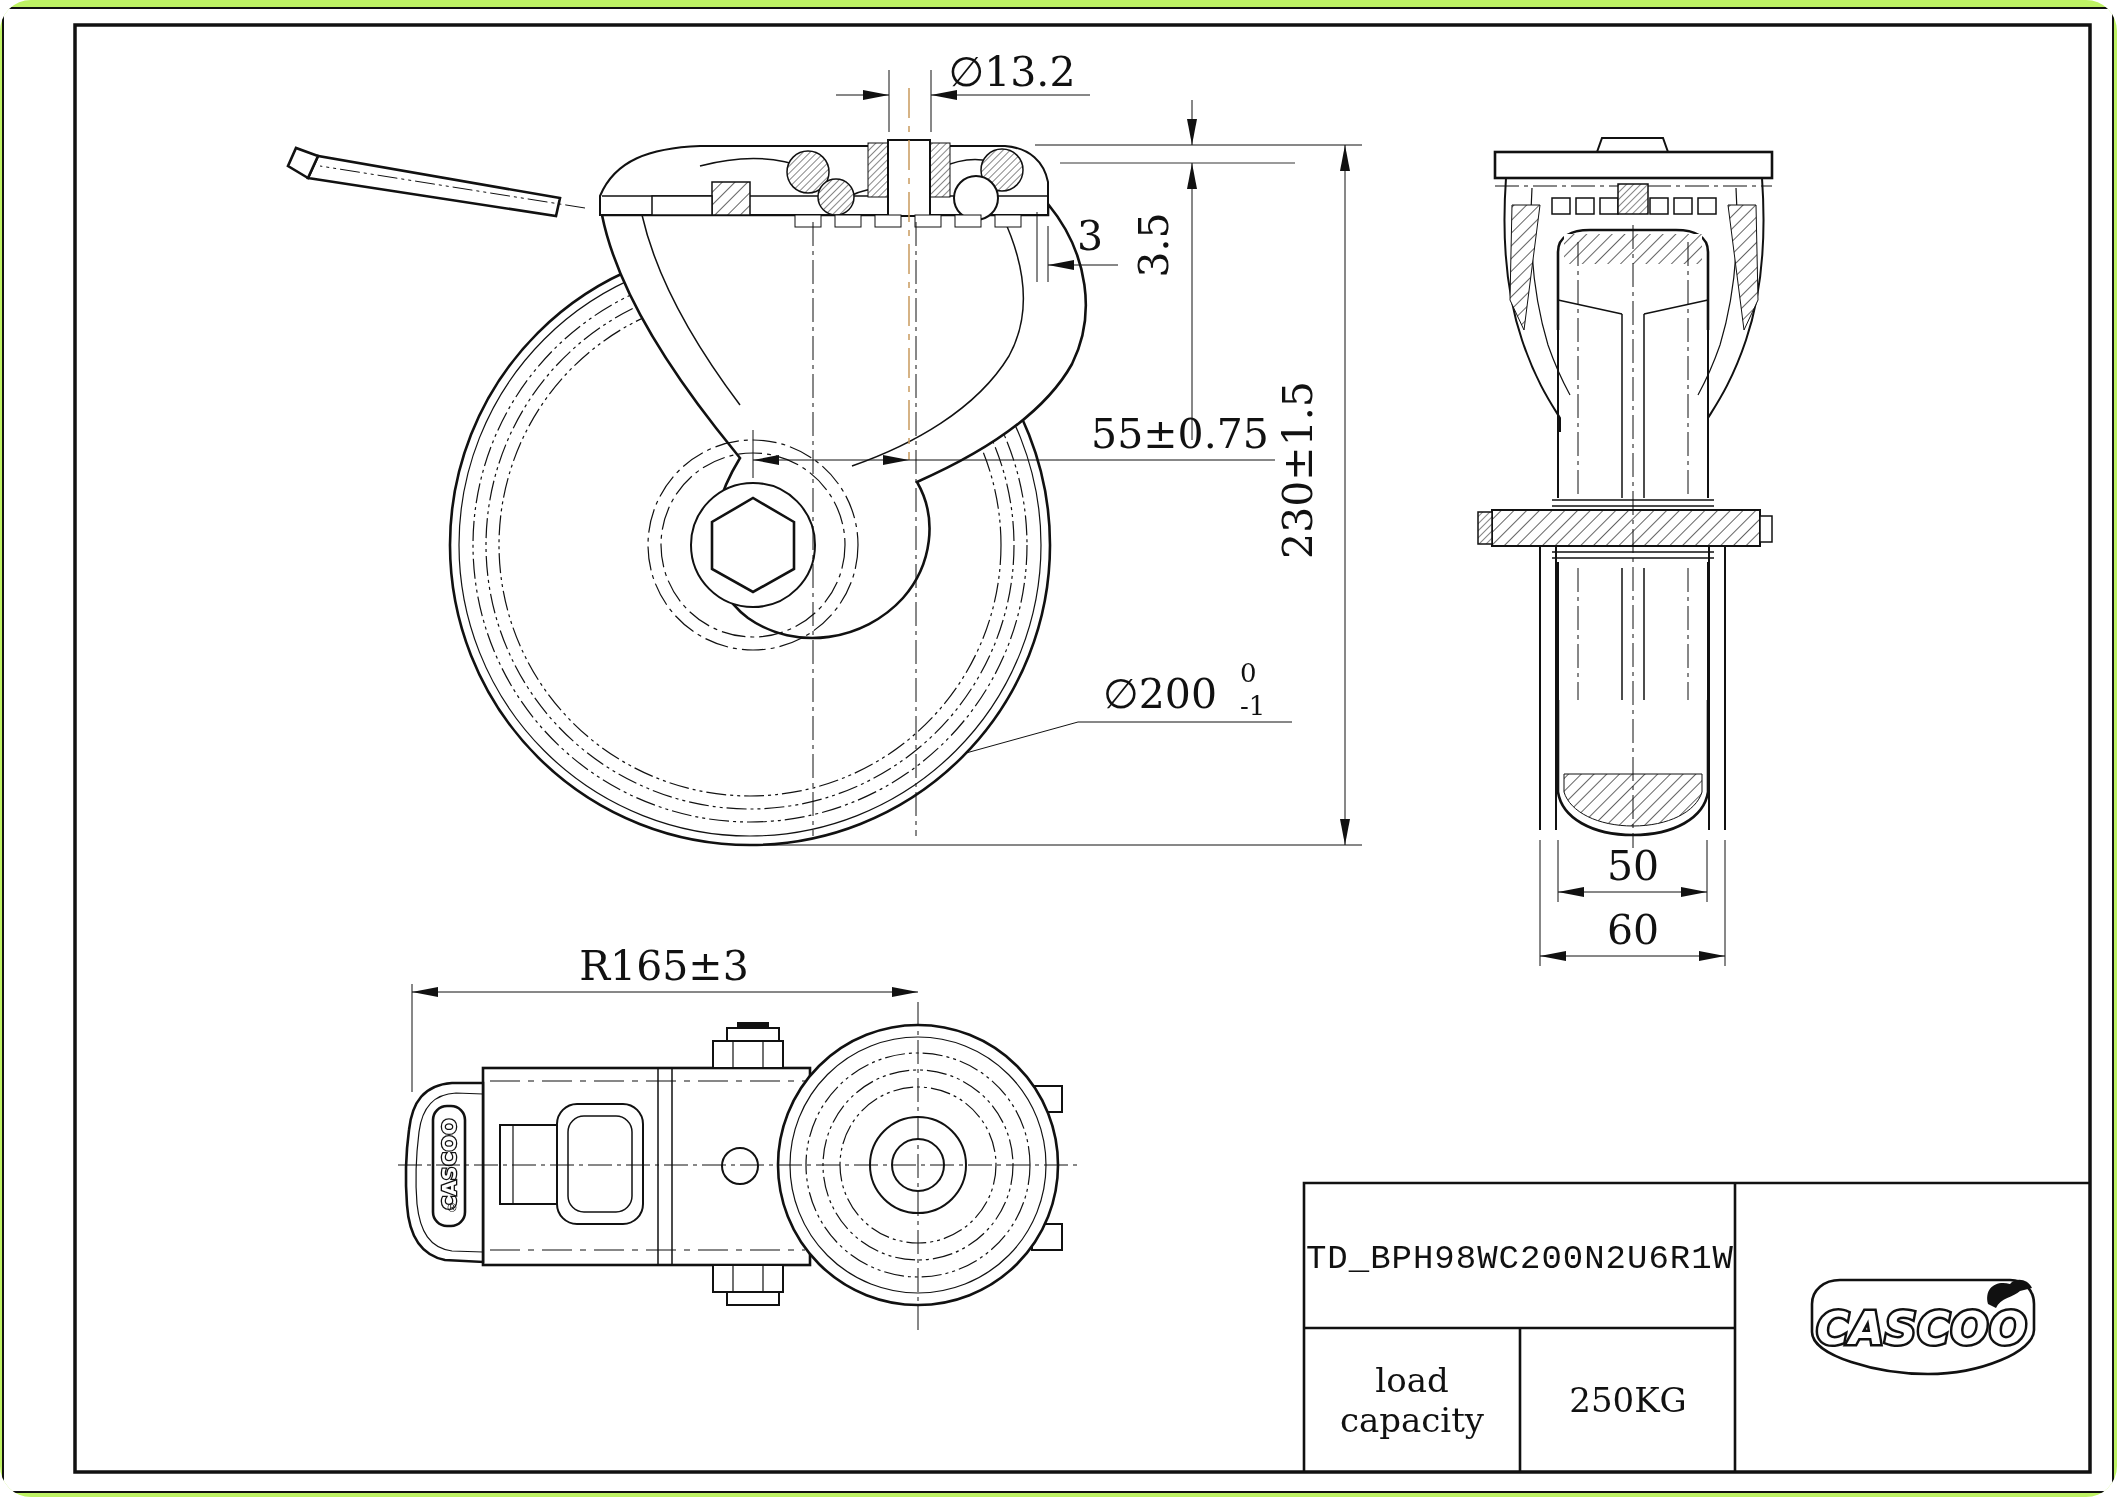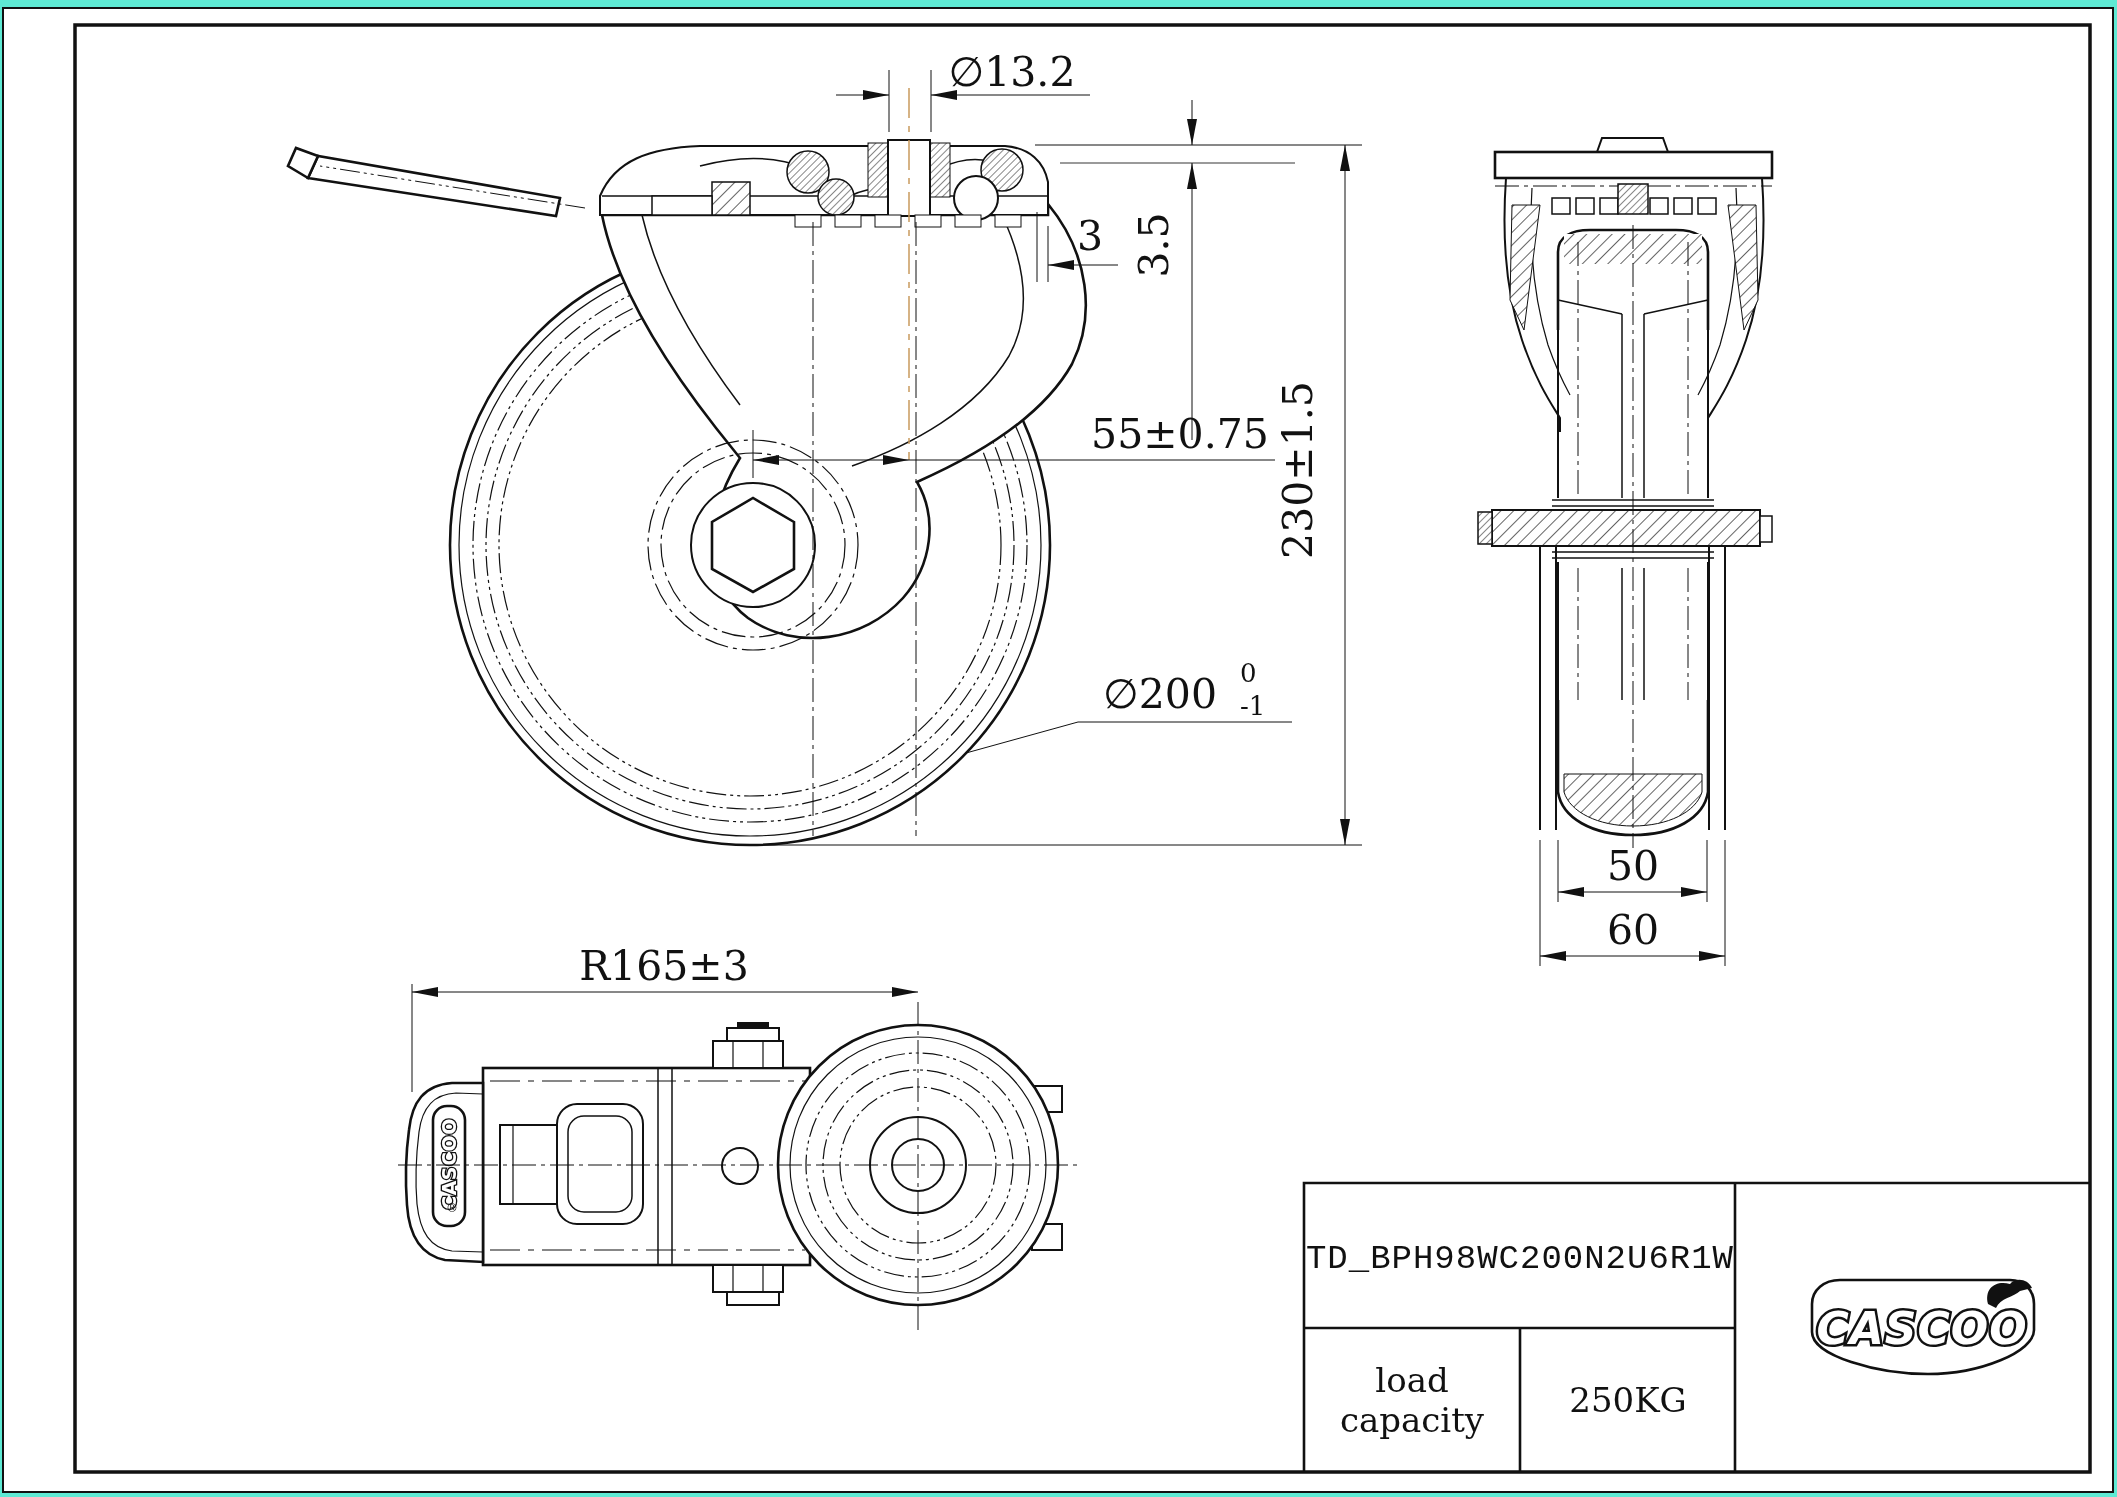--- a/index.html
+++ b/index.html
@@ -1,17 +1,17 @@
 <!DOCTYPE html>
 <html><head>
 <meta charset="utf-8">
 <style>
   html,body{margin:0;padding:0;background:#ffffff;}
-  .stage{position:relative;width:2117px;height:1497px;background:#5eead4;overflow:hidden;
-         font-family:"DejaVu Serif","DejaVu Sans",serif;}
+  .stage{position:relative;width:2117px;height:1497px;background:#bef264;overflow:hidden;
+         font-family:"DejaVu Serif","DejaVu Sans",serif;border-radius:31px;}
   svg{display:block}
   
   .s1{stroke:#111;stroke-width:1;fill:none}
   .s12{stroke:#111;stroke-width:1.2;fill:none}
   .s15{stroke:#111;stroke-width:1.5;fill:none}
   .s2{stroke:#111;stroke-width:2;fill:none}
   .s25{stroke:#111;stroke-width:2.6;fill:none}
   .fw{fill:#ffffff}
   .fh{fill:url(#hatch)}
   .fhd{fill:url(#hatchD)}

